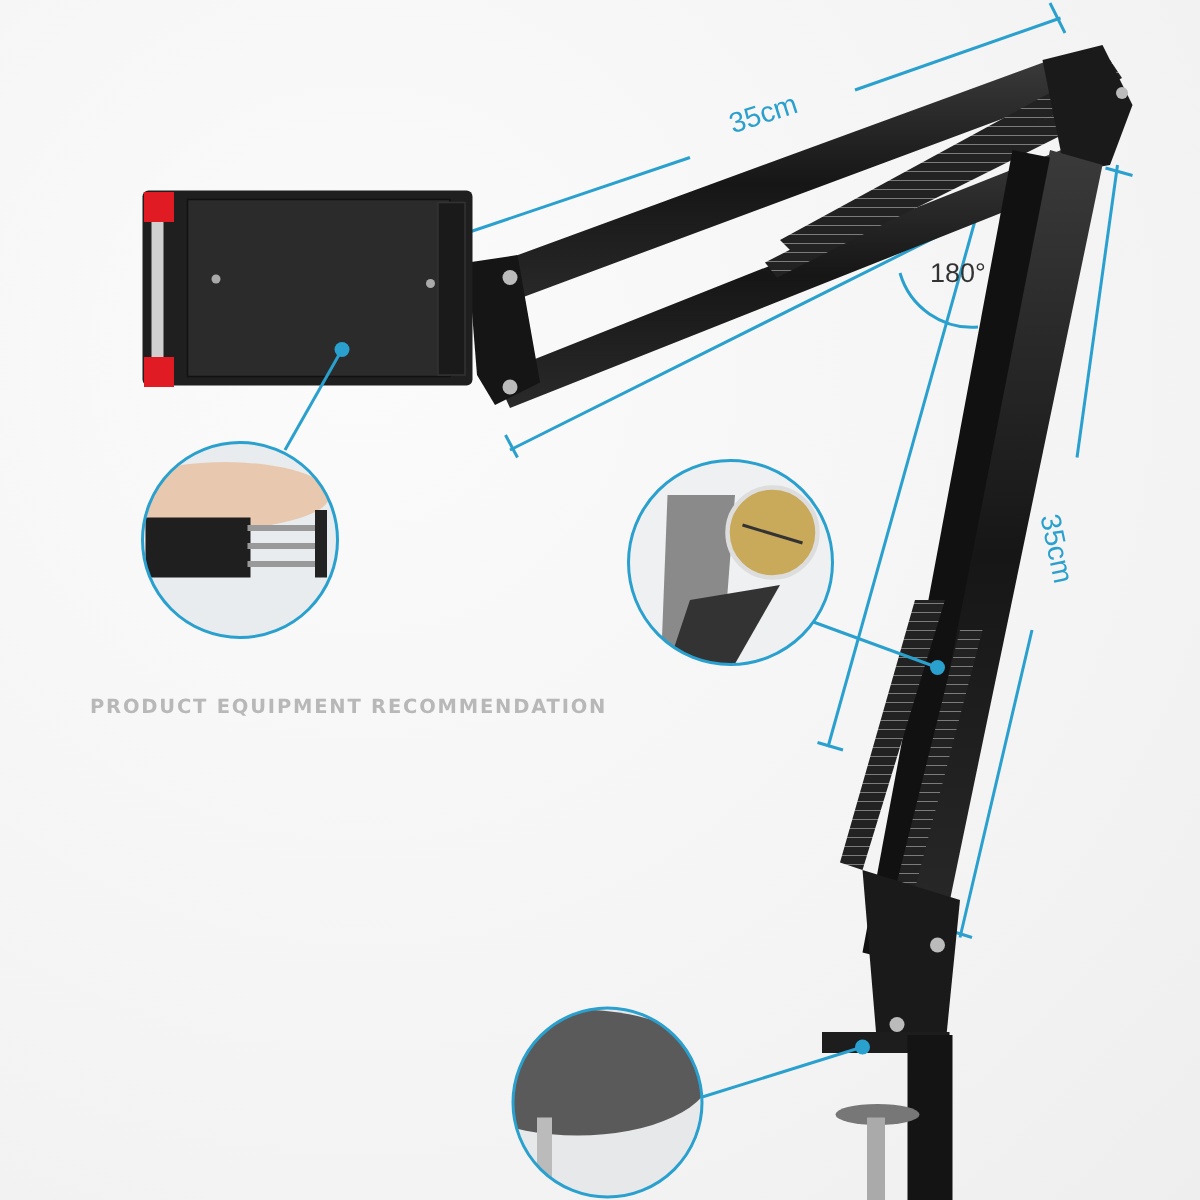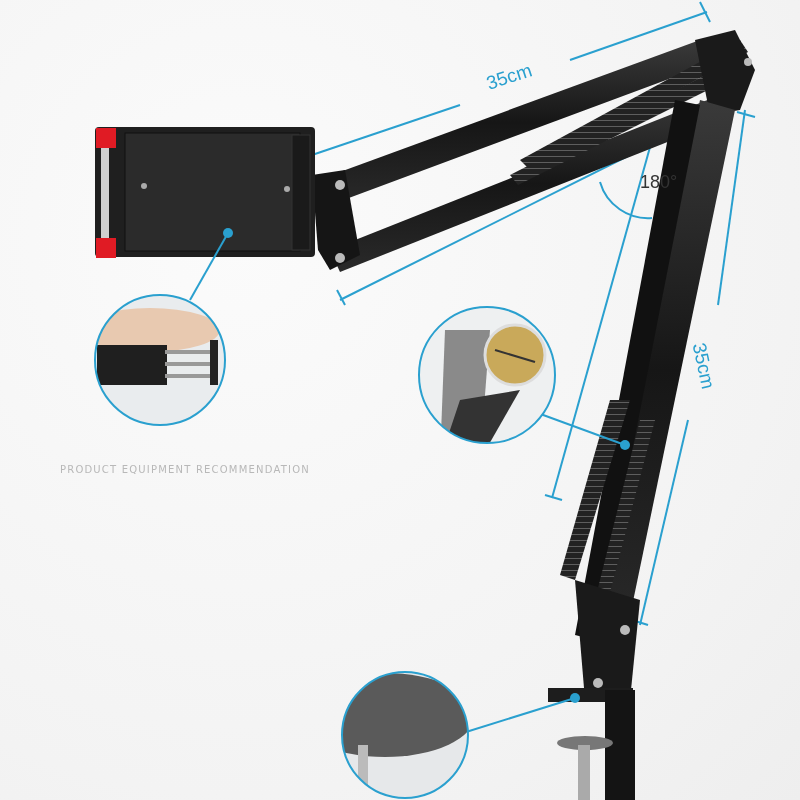--- a/index.html
+++ b/index.html
@@ -1,21 +1,21 @@
 <!DOCTYPE html>
 <html><head>
 <meta charset="utf-8">
 <style>
   html, body { margin:0; padding:0; }
   body { width:800px; height:800px; overflow:hidden; background:#f7f7f7; font-family:"Liberation Sans", sans-serif; position:relative; }
   #stage { position:absolute; left:0; top:0; width:800px; height:800px; background: radial-gradient(ellipse at 30% 30%, #fbfbfb 0%, #f3f3f3 70%, #eeeeee 100%); }
   svg { position:absolute; left:0; top:0; }
   .dimtext { position:absolute; color:#2aa0cf; font-size:19px; font-family:"Liberation Sans", sans-serif; white-space:nowrap; }
   .angle { position:absolute; color:#333; font-size:18px; font-family:"Liberation Sans", sans-serif; }
-  .caption { position:absolute; left:60px; top:464px; font-size:10px; letter-spacing:1.2px; font-weight:normal; color:#b8b8b8; font-family:"DejaVu Sans", sans-serif; }
+  .caption { position:absolute; left:60px; top:464px; font-size:13px; letter-spacing:1.2px; font-weight:bold; color:#b8b8b8; font-family:"DejaVu Sans", sans-serif; }
 </style>
 </head>
 <body>
 
 <div id="stage">
 <svg width="800" height="800" viewBox="0 0 800 800">
   <defs>
     <linearGradient id="metal" x1="0" y1="0" x2="0" y2="1">
       <stop offset="0" stop-color="#3a3a3a"></stop>
       <stop offset="0.5" stop-color="#161616"></stop>
@@ -129,15 +129,15 @@
     <g clip-path="url(#c3)">
       <ellipse cx="385" cy="715" rx="90" ry="42" fill="#5a5a5a"></ellipse>
       <rect x="358" y="745" width="10" height="60" fill="#bbb"></rect>
     </g>
     <circle cx="405" cy="735" r="63" fill="none" stroke="#2aa0cf" stroke-width="2"></circle>
   </g>
 </svg>
 
 <div class="dimtext" style="left:486px;top:66px;transform:rotate(-18deg);">35cm</div>
 <div class="dimtext" style="left:680px;top:355px;transform:rotate(78deg);">35cm</div>
-<div class="angle" style="left:620px;top:172px;margin-left:20px;">180°</div>
+<div class="angle" style="left:620px;top:172px;">180°</div>
 <div class="caption">PRODUCT EQUIPMENT RECOMMENDATION</div>
 </div>
 
 </body></html>

